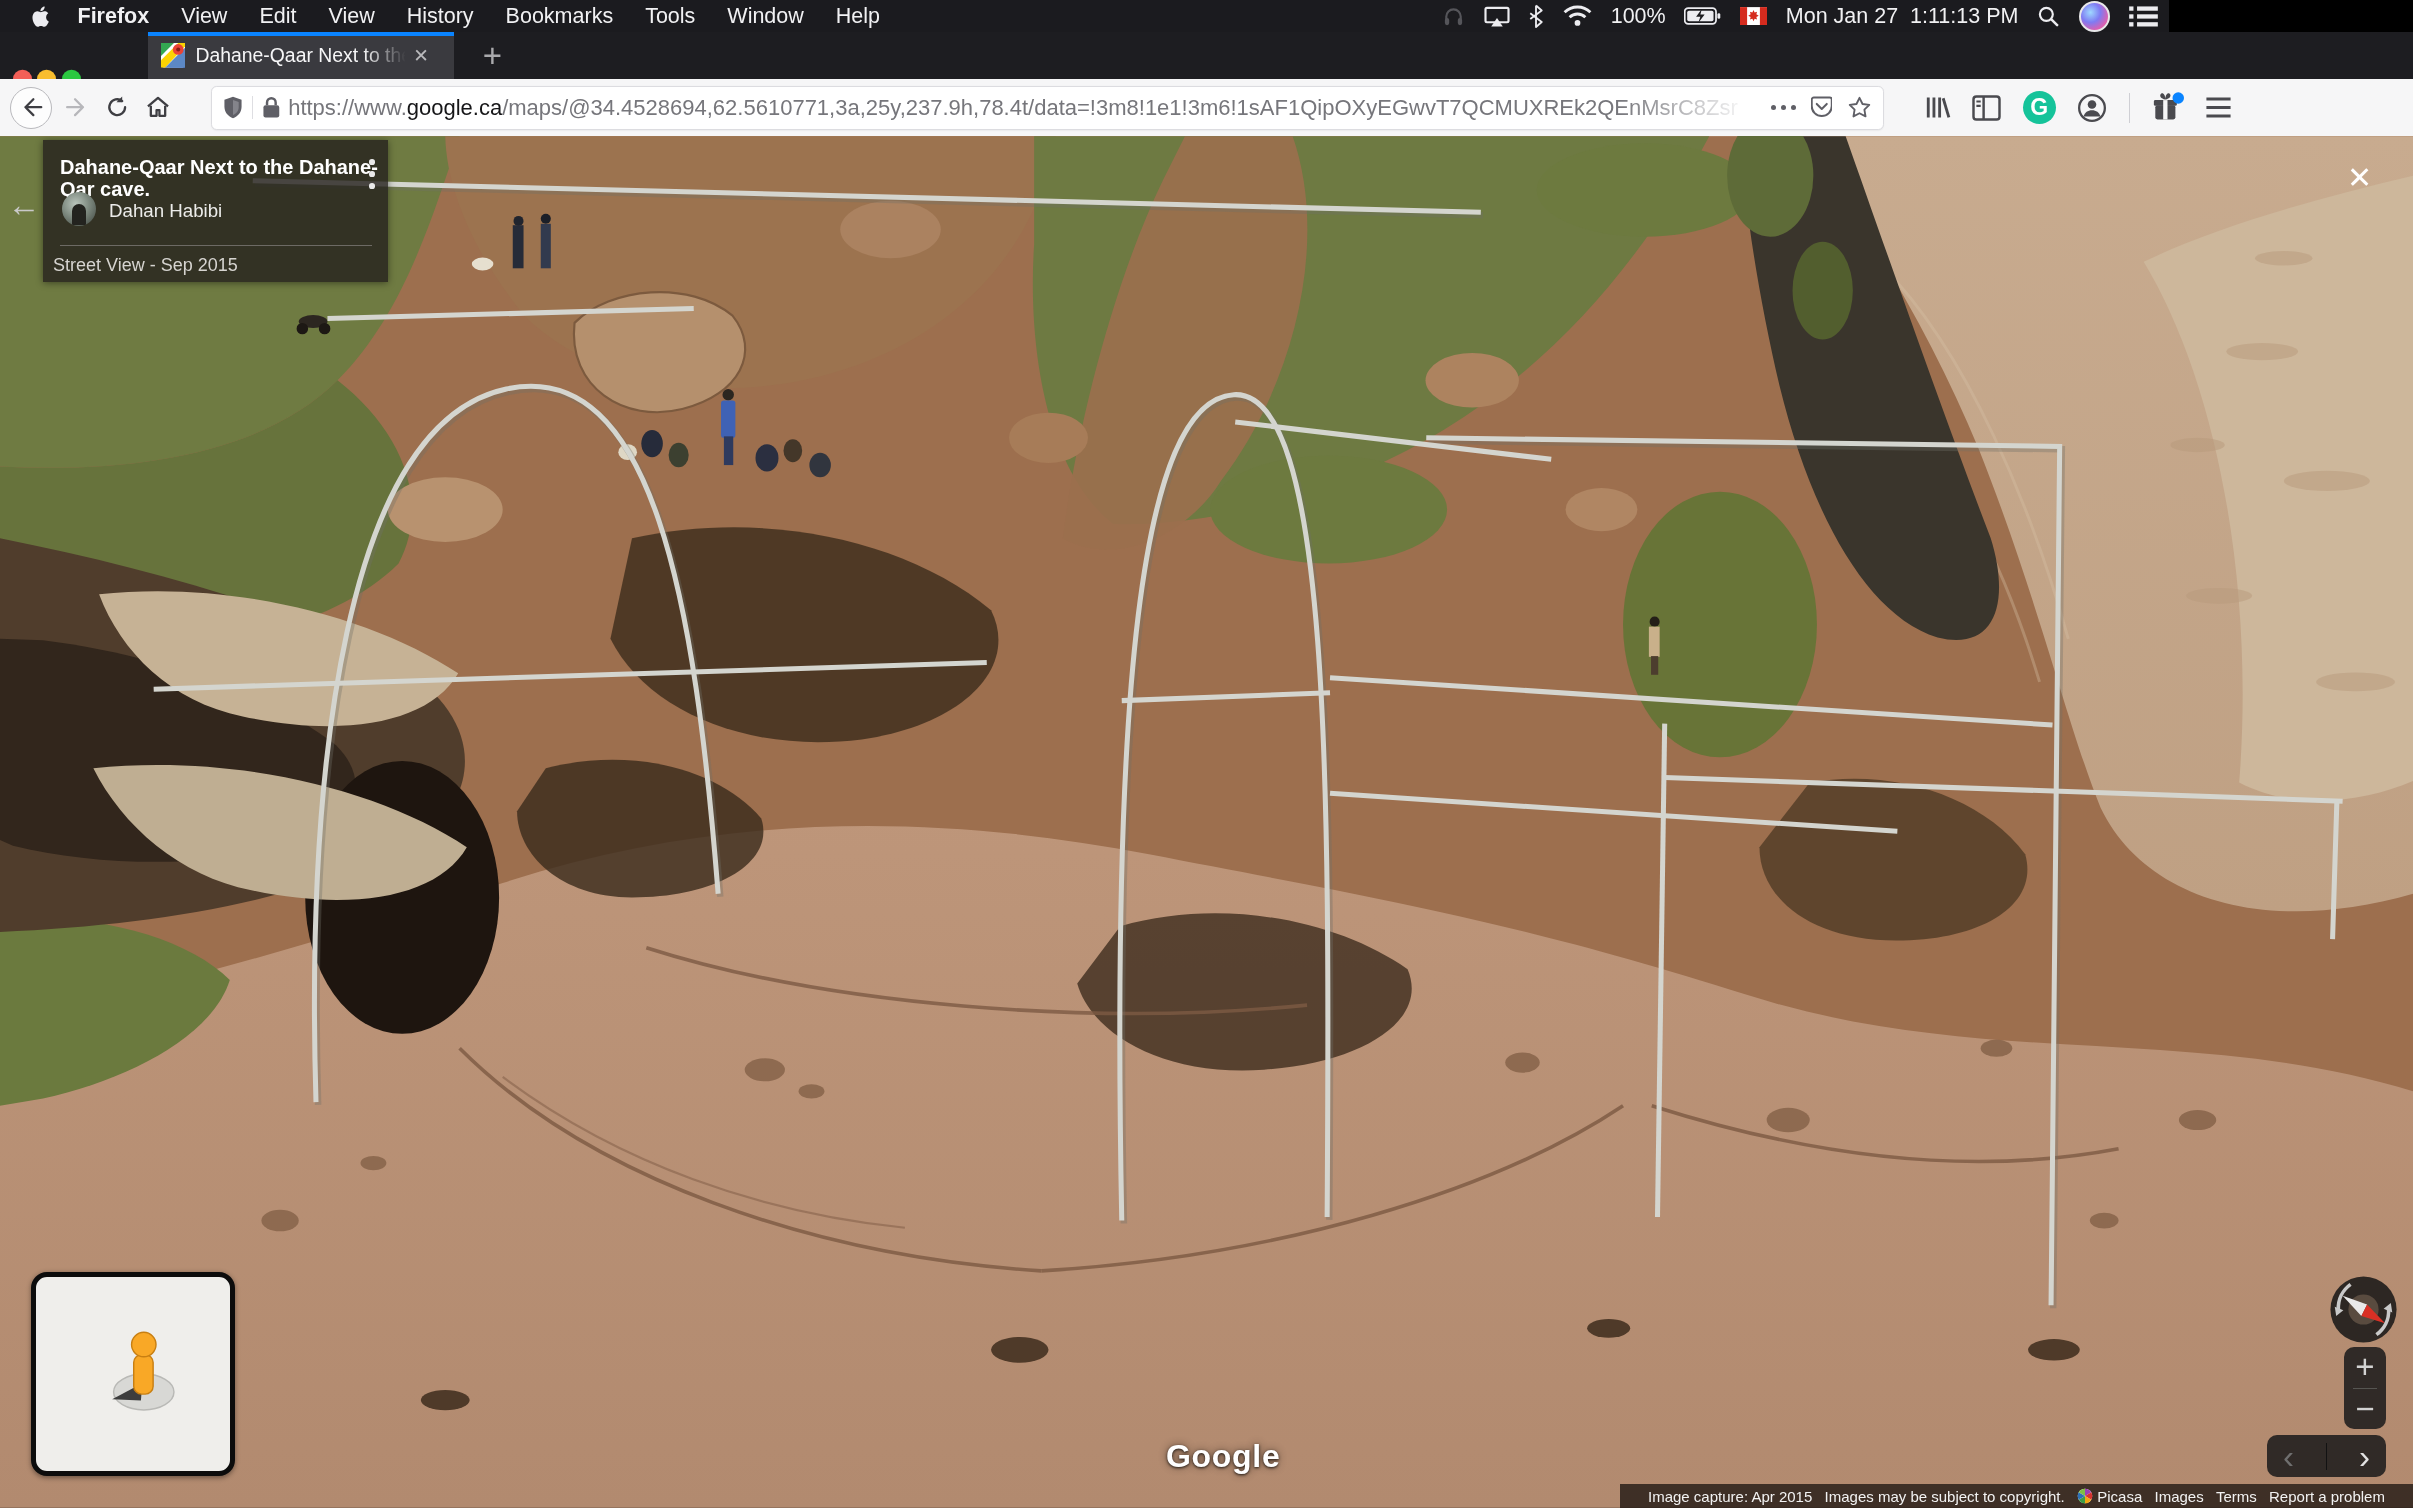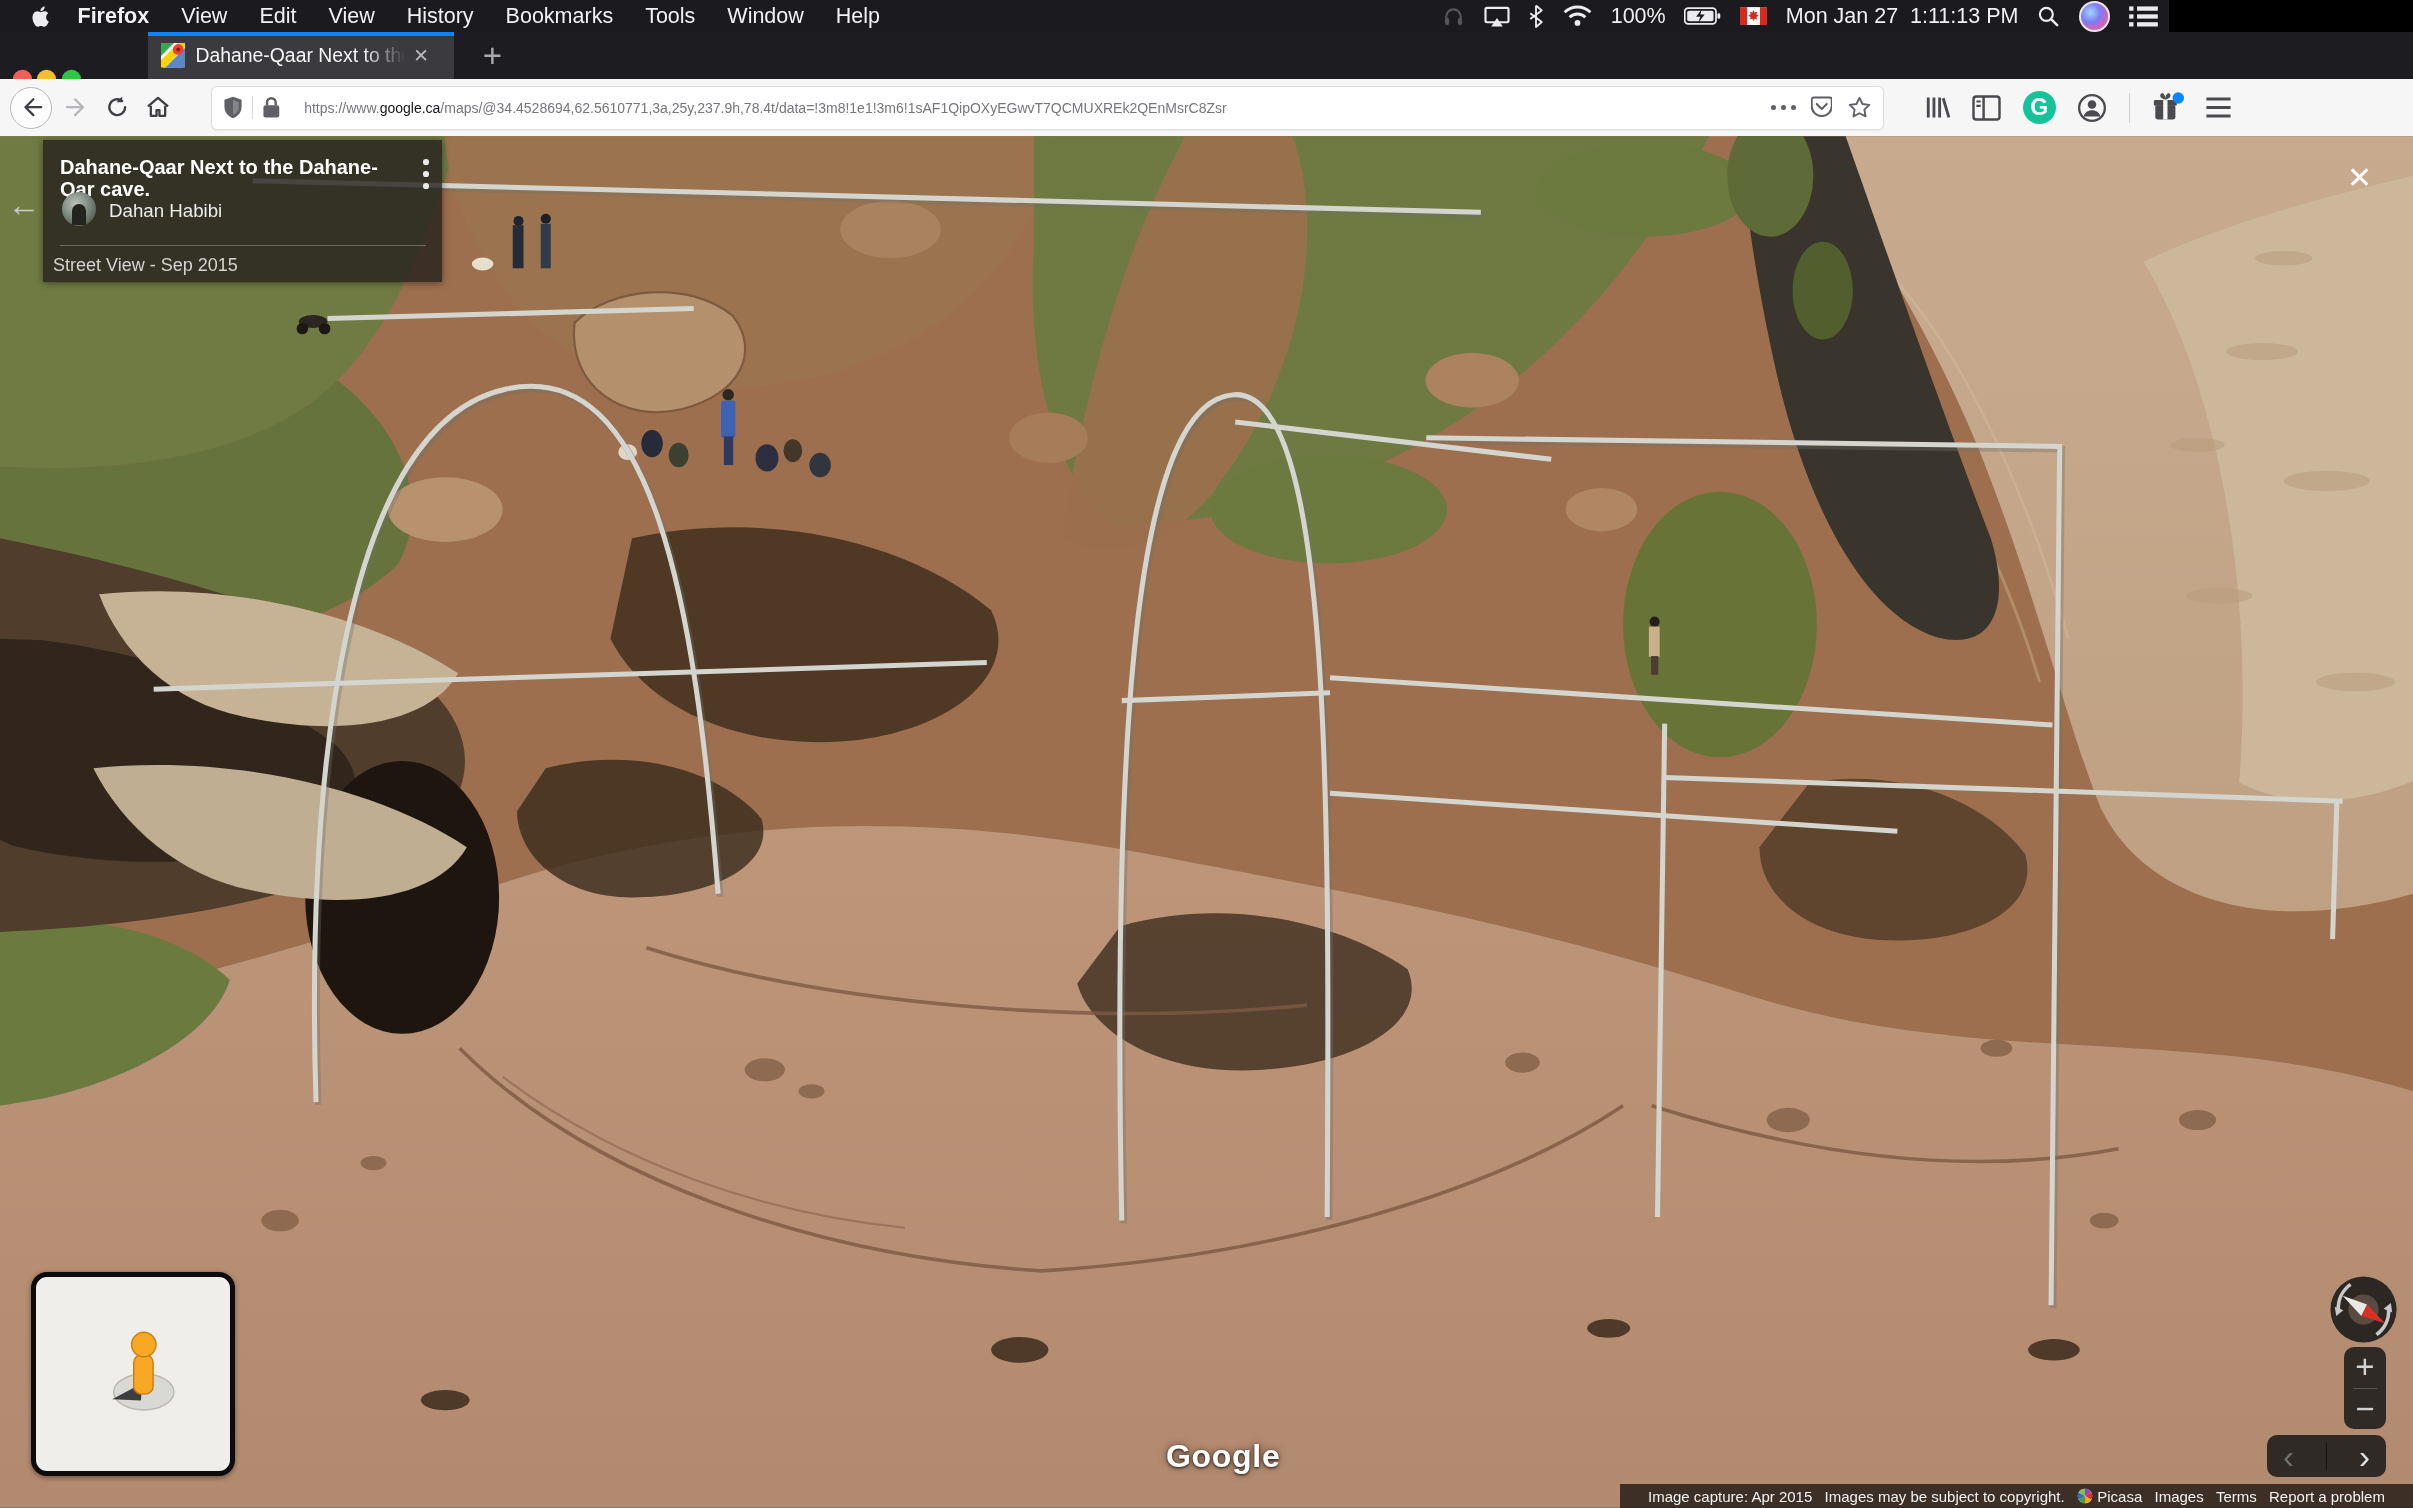--- a/index.html
+++ b/index.html
@@ -31,34 +31,34 @@
     justify-content:center;color:#a9a9ac;font-size:33px;font-weight:300;}
   
   .navbar{position:absolute;left:0;top:79px;width:2413px;height:57px;background:#f6f6f7;
     border-bottom:0.7px solid #c9c9cd;display:flex;align-items:center;}
   .navbtn{width:40px;height:40px;display:flex;align-items:center;justify-content:center;flex:none;}
   .back-circle{width:40px;height:40px;border-radius:50%;border:1.4px solid #b9b9bd;background:#fdfdfd;
     display:flex;align-items:center;justify-content:center;margin-left:10px;}
   .urlbar{margin-left:33px;width:1671px;height:42px;background:#fff;border:0.7px solid #dcdce0;
     border-radius:5.7px;display:flex;align-items:center;flex:none;box-shadow:0 0.7px 1.4px rgba(0,0,0,.05);}
   .urlbar .sep{width:0.7px;height:23px;background:#dedee2;margin:0 10px 0 8.6px;}
-  .url{font-size:14px;color:#76767b;white-space:nowrap;overflow:hidden;flex:1;margin-left:23px;
+  .url{font-size:22px;color:#76767b;white-space:nowrap;overflow:hidden;flex:1;margin-left:7px;
     -webkit-mask-image:linear-gradient(90deg,#000 90%,transparent 99%);
     mask-image:linear-gradient(90deg,#000 90%,transparent 99%);}
   .url .host{color:#161618;}
   .dots3{display:flex;gap:5px;margin:0 14.4px 0 5.7px;flex:none;}
   .dots3 i{width:5px;height:5px;border-radius:50%;background:#5f5f66;}
   .toolicons{display:flex;align-items:center;gap:21.5px;margin-left:40px;}
   .vline{width:0.7px;height:30px;background:#cfcfd4;}
   .gram{width:33px;height:33px;border-radius:50%;background:#15c39a;color:#fff;font-weight:bold;
     font-size:23px;display:flex;align-items:center;justify-content:center;}
   
   .content{position:absolute;left:0;top:136px;width:2413px;height:1372px;overflow:hidden;}
   .scene{position:absolute;left:0;top:0;}
-  .sv-panel{position:absolute;left:43px;top:4.3px;width:399px;height:142px;background:rgba(36,33,29,.80);
+  .sv-panel{position:absolute;left:43px;top:4.3px;width:345px;height:142px;background:rgba(36,33,29,.80);
     box-shadow:0 1.4px 7.2px rgba(0,0,0,.45);color:#fff;}
   .sv-title{position:absolute;left:17px;top:16px;width:338px;font-size:20px;font-weight:bold;line-height:1.1;}
   .kebab{position:absolute;right:13px;top:18.7px;display:flex;flex-direction:column;gap:6.5px;}
   .kebab i{width:5.7px;height:5.7px;border-radius:50%;background:#e9e9e9;}
   .avatar{position:absolute;left:18.7px;top:52px;width:34px;height:34px;border-radius:50%;
     background:radial-gradient(circle at 40% 35%,#b9c4bb 0%,#7e8a80 45%,#3c423c 100%);overflow:hidden;}
   .avatar::after{content:"";position:absolute;left:10px;top:11.5px;width:14.4px;height:21.5px;border-radius:7.2px 7.2px 0 0;background:#23231f;}
   .sv-author{position:absolute;left:66px;top:60px;font-size:18.7px;color:#ececea;}
   .sv-divider{position:absolute;left:17px;right:16px;top:105px;height:0.7px;background:#6d6a64;}
   .sv-caption{position:absolute;left:10px;top:115px;font-size:18px;color:#d6d4d0;}

